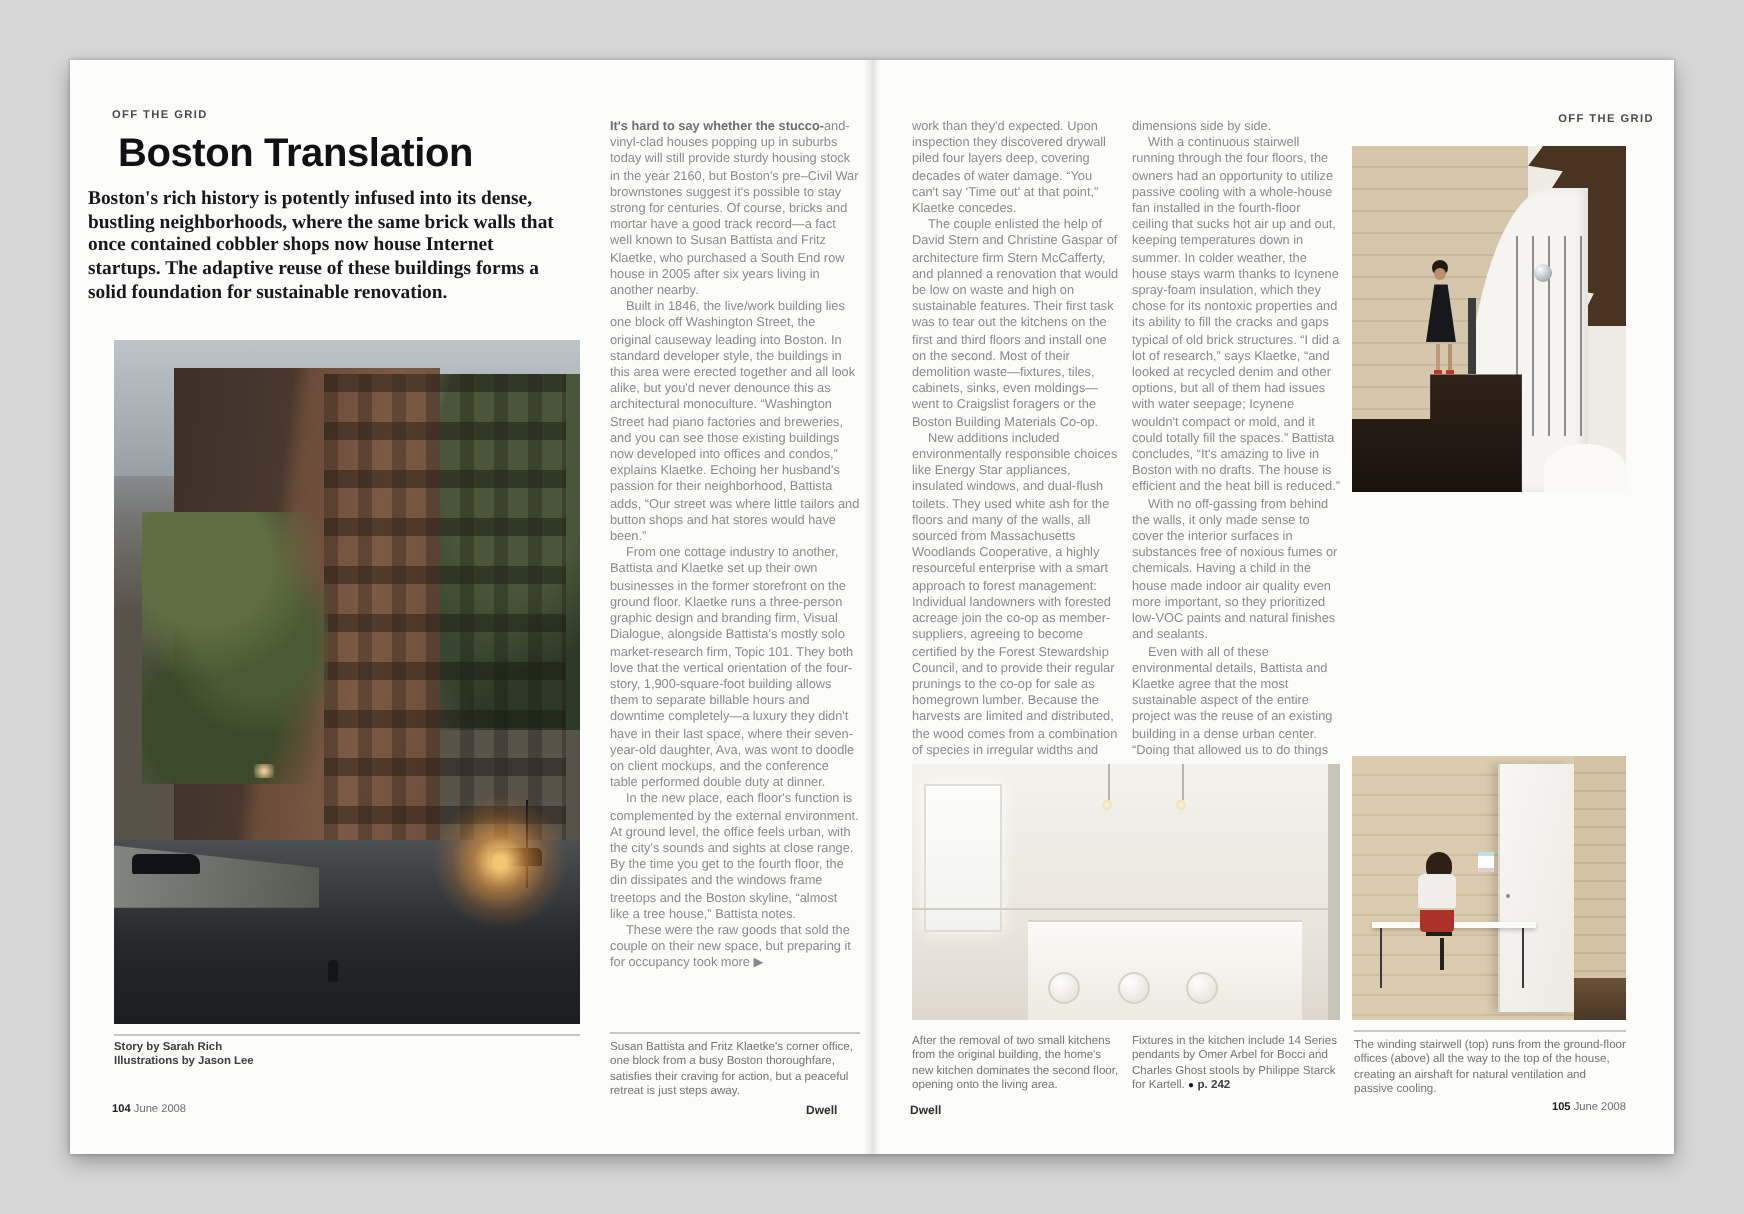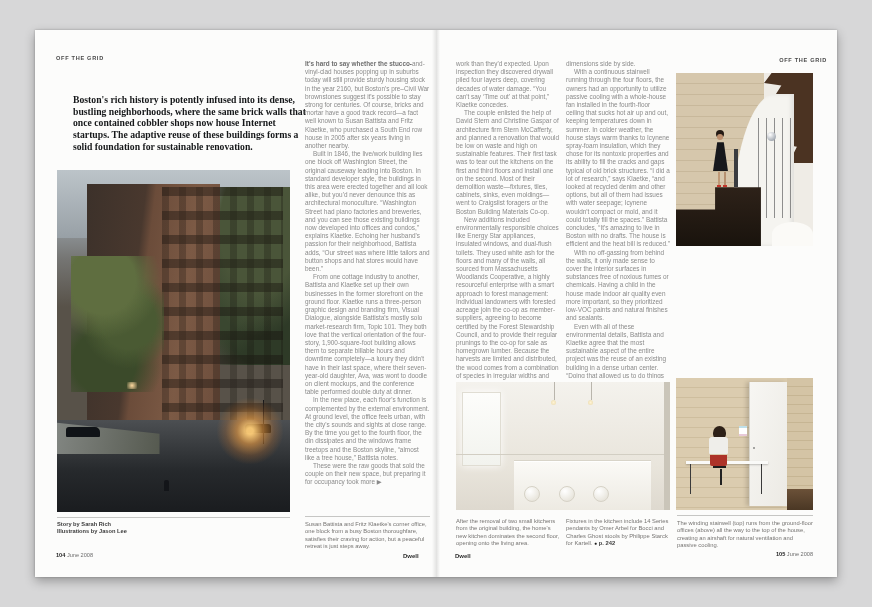--- a/index.html
+++ b/index.html
@@ -140,21 +140,22 @@
   .o-skirt{left:25%;top:58%;width:17px;height:11px;background:#ad3328;border-radius:0 0 2px 2px;}
   .o-chair{left:27%;top:67%;width:13px;height:2px;background:#1d1d1d;}
   .o-chairleg{left:32%;top:69%;width:2px;height:16px;background:#222;}
 </style>
 </head>
 <body>
 
 <div class="spread">
 
   <div class="abs kicker" style="left:21px;top:25px;">OFF THE GRID</div>
-  <div class="abs intro" style="left:38px;top:64px;width:238px;">Boston's rich history is potently infused into its dense, bustling neighborhoods, where the same brick walls that once contained cobbler shops now house Internet startups. The adaptive reuse of these buildings forms a solid foundation for sustainable renovation.</div>
+  <div class="abs title" style="left:24px;top:36px;">Boston Translation</div>
+  <div class="abs intro" style="left:9px;top:64px;width:238px;">Boston's rich history is potently infused into its dense, bustling neighborhoods, where the same brick walls that once contained cobbler shops now house Internet startups. The adaptive reuse of these buildings forms a solid foundation for sustainable renovation.</div>
 
   <div class="abs photo p-street" style="left:22px;top:140px;width:233px;height:342px;">
     <div class="ps-sky"></div>
     <div class="ps-trees"></div>
     <div class="ps-building"></div>
     <div class="ps-windows"></div>
     <div class="ps-vines"></div>
     <div class="ps-glow-window"></div>
     <div class="ps-street"></div>
     <div class="ps-walk"></div>

